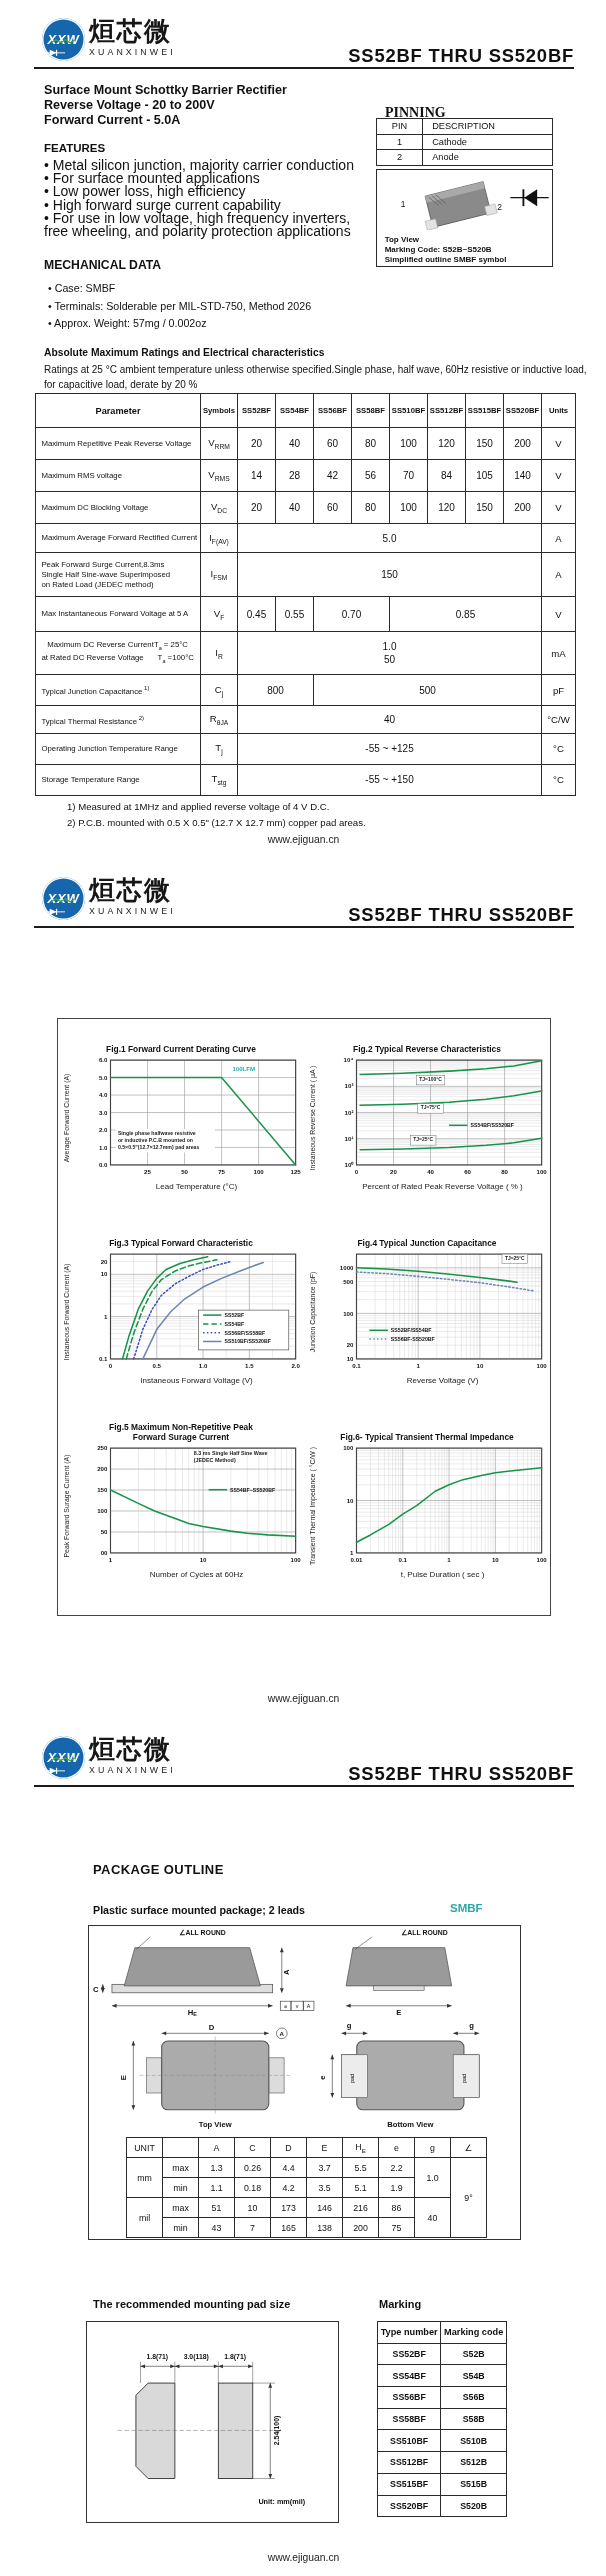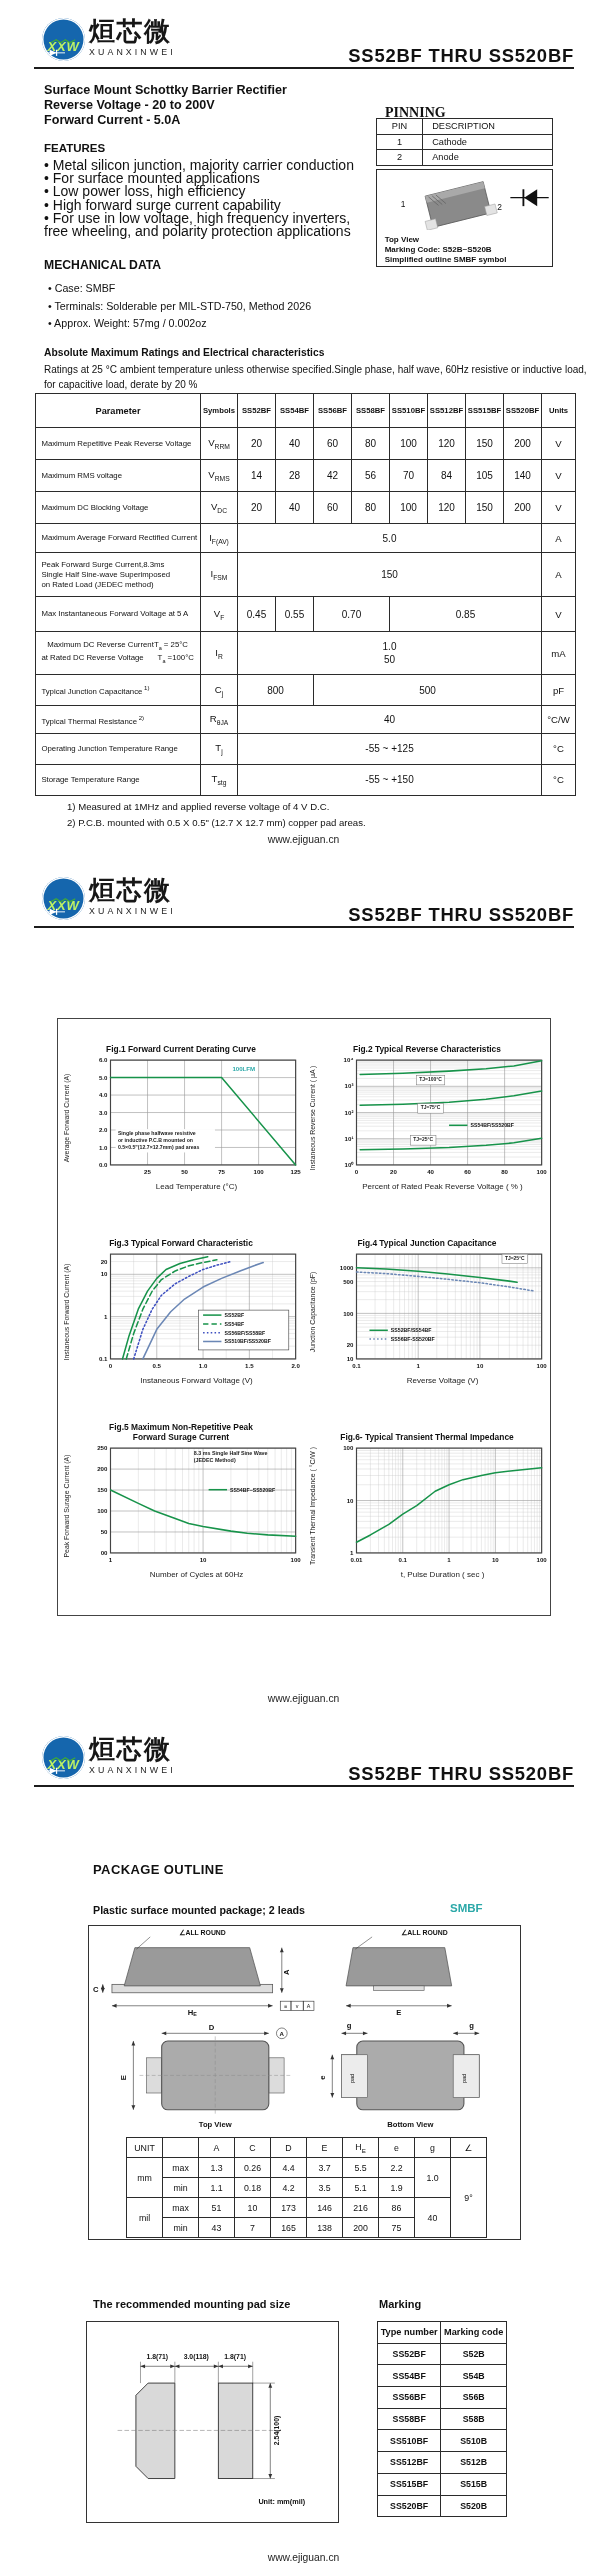--- a/index.html
+++ b/index.html
@@ -3,21 +3,21 @@
 <meta charset="utf-8">
 <style>
   html,body{margin:0;padding:0;background:#fff;}
   body{width:607px;font-family:"Liberation Sans",sans-serif;color:#111;}
   .page{position:relative;width:607px;height:859px;background:#fff;overflow:hidden;}
   
   .hdr-rule{position:absolute;left:34px;width:540px;top:67px;height:2.3px;background:#1c1c1c;}
   .doc-title{position:absolute;right:33px;top:45px;font-size:18.4px;font-weight:bold;letter-spacing:0.8px;color:#111;white-space:nowrap;}
   .logo{position:absolute;left:42px;top:18.4px;display:flex;align-items:flex-start;}
   .logo-mark{width:43px;height:43px;border-radius:50%;background:#1566ad;position:relative;flex:0 0 auto;box-shadow:0 0 0 1.5px #fff inset;}
-  .logo-xxw{position:absolute;left:0;right:0;top:21px;text-align:center;color:#bef264;font-weight:bold;font-style:italic;font-size:13px;letter-spacing:0.8px;}
+  .logo-xxw{position:absolute;left:0;right:0;top:14px;text-align:center;color:#ffffff;font-weight:bold;font-style:italic;font-size:13px;letter-spacing:0.8px;}
   .logo-accent{position:absolute;left:7.7px;top:20.7px;width:27.6px;height:4.6px;}
   .logo-diode{position:absolute;left:0;right:0;bottom:4.6px;text-align:center;}
   .logo-text{margin-left:4px;}
   .logo-zh{font-size:26px;font-weight:bold;color:#161616;letter-spacing:1.5px;line-height:27.6px;}
   .logo-en{font-size:8.8px;letter-spacing:3.1px;color:#222;margin-top:0.8px;}
   .footer{position:absolute;left:0;right:0;bottom:13.8px;text-align:center;font-size:10.3px;color:#222;}
   
   .subtitle{position:absolute;left:44px;top:83px;font-size:12.6px;font-weight:bold;line-height:15px;white-space:pre-line;}
   .sec-h{position:absolute;font-weight:bold;font-size:11.5px;}
   .feat-list{position:absolute;left:44px;top:159px;width:329px;list-style:none;margin:0;padding:0;}

